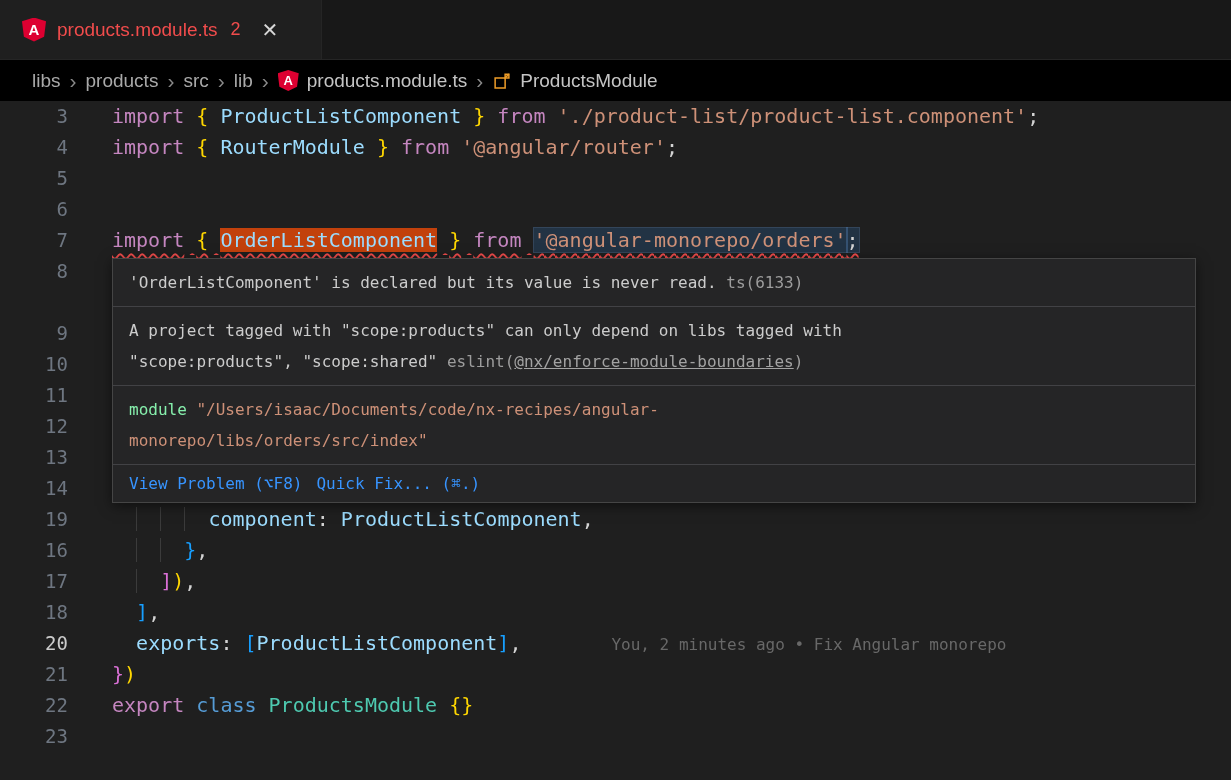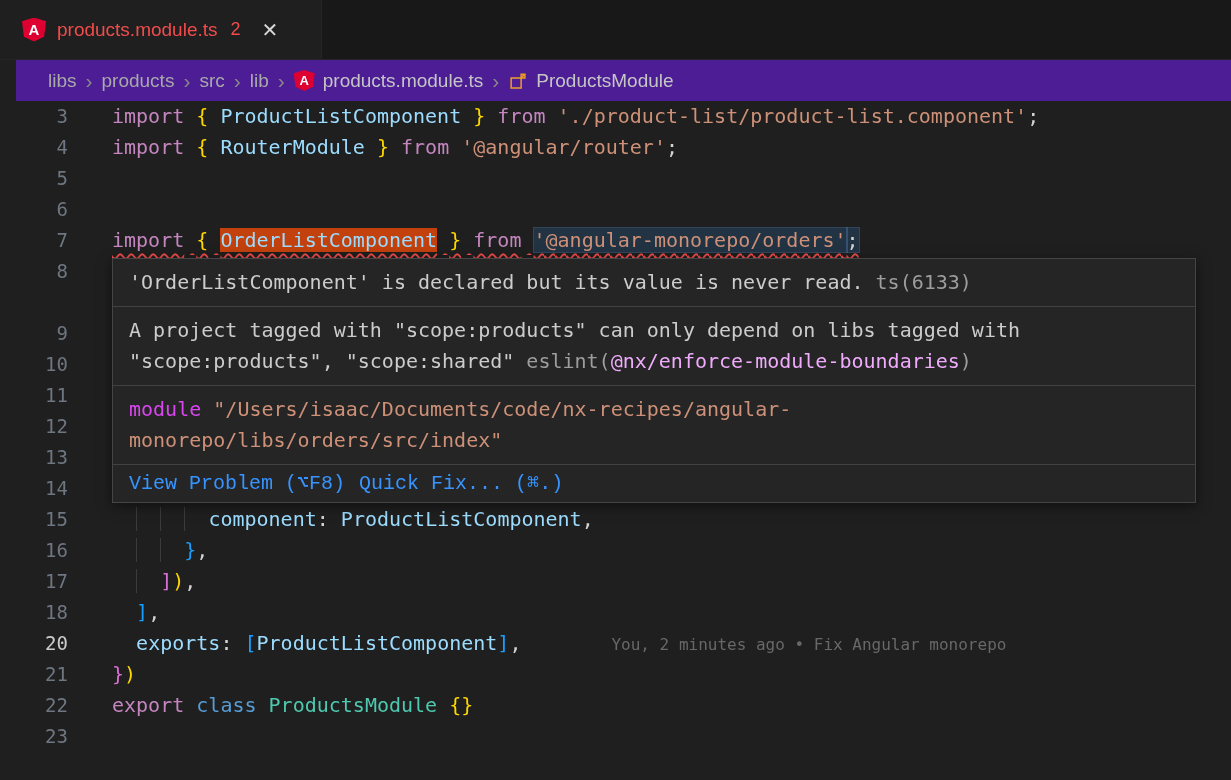--- a/index.html
+++ b/index.html
@@ -16,21 +16,21 @@
 
   .ng-icon { width:24px; height:24px; background:#dd0031; flex:none;
              clip-path:polygon(50% 0, 100% 16%, 92% 80%, 50% 100%, 8% 80%, 0 16%);
              display:flex; align-items:center; justify-content:center; }
   .ng-icon.small { width:21px; height:21px; }
   .ng-a { color:#ffffff; font-size:15px; font-weight:bold; line-height:1; }
   .ng-icon.small .ng-a { font-size:13px; }
 
   
   .breadcrumbs { height:41px; display:flex; align-items:center; padding-left:32px;
-                 color:#a9a9a9; font-size:19px; background:#4c1d95;margin-left:16px; }
+                 color:#a9a9a9; font-size:19px; background:#000000; }
   .crumb { display:flex; align-items:center; gap:8px; cursor:pointer; }
   .crumb.file-crumb { color:#c5c5c5; }
   .sep { color:#8a8a8a; font-size:21px; margin:0 9px; line-height:1; }
   .cls-icon { width:20px; height:20px; flex:none; }
 
   
   .editor { position:relative; font-family:"DejaVu Sans Mono","Liberation Mono",monospace;
             font-size:20px; height:679px; }
   .line { display:flex; height:31px; line-height:31px; white-space:pre; }
   .num { width:68px; text-align:right; color:#6e7681; flex:none; font-size:19px; }
@@ -51,27 +51,27 @@
   .s-err { text-decoration: underline wavy #f14c4c; text-decoration-thickness:1.5px;
            text-decoration-skip-ink:none; text-underline-offset:6px; }
   .s-hlw { background:#c2410c; }
   .s-hls { background:rgba(38,79,120,.42); outline:1px solid rgba(90,140,200,.35); }
 
   .blame { color:#686868; margin-left:90px; font-size:16px; }
 
   
   .hover-popup { position:absolute; left:112px; top:157px; width:1084px; background:#252526;
                  border:1px solid #454545; box-shadow:0 3px 12px rgba(0,0,0,.5); z-index:5;
-                 font-size:20px; line-height:31px; color:#cccccc; }
+                 font-size:16px; line-height:31px; color:#cccccc; }
   .hp-section { padding:8px 16px; border-bottom:1px solid #424245; }
   .hp-dim { color:#9d9d9d; }
-  .hp-link { color:#f0abfc; cursor:pointer;text-align:center; }
-  .hp-kw { color:#d946ef;text-align:center; }
+  .hp-link { color:#a3a3a3; text-decoration:underline; cursor:pointer;text-align:center; }
+  .hp-kw { color:#86efac;text-align:center; }
   .hp-str { color:#ce9178; }
-  .hp-status { padding:3px 16px; display:flex; gap:14px;font-family:Liberation Mono, monospace; }
+  .hp-status { padding:3px 16px; display:flex; gap:14px; }
   .hp-action { color:#3794ff; cursor:pointer; text-decoration:none; }
 </style>
 </head>
 <body>
 
 <div>
 
   <div class="tabbar">
     <div class="tab">
       <span class="ng-icon">
@@ -117,21 +117,21 @@
         <div class="line"><span class="num">6</span></div>
         <div class="line"><span class="num">7</span><span class="code"><span class="s-kw s-err">import</span><span class="s-pl s-err"> </span><span class="s-b1 s-err">{</span><span class="s-pl s-err"> </span><span class="s-id s-err s-hlw">OrderListComponent</span><span class="s-pl s-err"> </span><span class="s-b1 s-err">}</span><span class="s-pl s-err"> </span><span class="s-kw s-err">from</span><span class="s-pl s-err"> </span><span class="s-str s-err s-hls">'@angular-monorepo/orders'</span><span class="s-pl s-err s-hls">;</span></span></div>
         <div class="line"><span class="num">8</span><span class="code"></span></div>
         <div class="line"><span class="num"></span><span class="code"></span></div>
         <div class="line"><span class="num">9</span><span class="code"></span></div>
         <div class="line"><span class="num">10</span><span class="code"></span></div>
         <div class="line"><span class="num">11</span><span class="code"></span></div>
         <div class="line"><span class="num">12</span><span class="code"></span></div>
         <div class="line"><span class="num">13</span><span class="code"></span></div>
         <div class="line"><span class="num">14</span><span class="code"></span></div>
-        <div class="line"><span class="num">15</span><span class="code"><span class="s-pl">  </span><span class="s-gd">  </span><span class="s-gd">  </span><span class="s-gd">  </span><span class="s-id">component</span><span class="s-pl">: </span><span class="s-id">ProductListComponent</span><span class="s-pl">,</span></span></div>
+        <div class="line"><span class="num">19</span><span class="code"><span class="s-pl">  </span><span class="s-gd">  </span><span class="s-gd">  </span><span class="s-gd">  </span><span class="s-id">component</span><span class="s-pl">: </span><span class="s-id">ProductListComponent</span><span class="s-pl">,</span></span></div>
         <div class="line"><span class="num">16</span><span class="code"><span class="s-pl">  </span><span class="s-gd">  </span><span class="s-gd">  </span><span class="s-b3">}</span><span class="s-pl">,</span></span></div>
         <div class="line"><span class="num">17</span><span class="code"><span class="s-pl">  </span><span class="s-gd">  </span><span class="s-b2">]</span><span class="s-b1">)</span><span class="s-pl">,</span></span></div>
         <div class="line"><span class="num">18</span><span class="code"><span class="s-pl">  </span><span class="s-b3">]</span><span class="s-pl">,</span></span></div>
         <div class="line"><span class="num active">20</span><span class="code"><span class="s-pl">  </span><span class="s-id">exports</span><span class="s-pl">: </span><span class="s-b3">[</span><span class="s-id">ProductListComponent</span><span class="s-b3">]</span><span class="s-pl">,</span><span class="blame">You, 2 minutes ago • Fix Angular monorepo</span></span></div>
         <div class="line"><span class="num">21</span><span class="code"><span class="s-b2">}</span><span class="s-b1">)</span></span></div>
         <div class="line"><span class="num">22</span><span class="code"><span class="s-kw">export</span><span class="s-pl"> </span><span class="s-kwb">class</span><span class="s-pl"> </span><span class="s-cls">ProductsModule</span><span class="s-pl"> </span><span class="s-b1">{}</span></span></div>
         <div class="line"><span class="num">23</span><span class="code"></span></div>
       </div>
 
     <div class="hover-popup">

